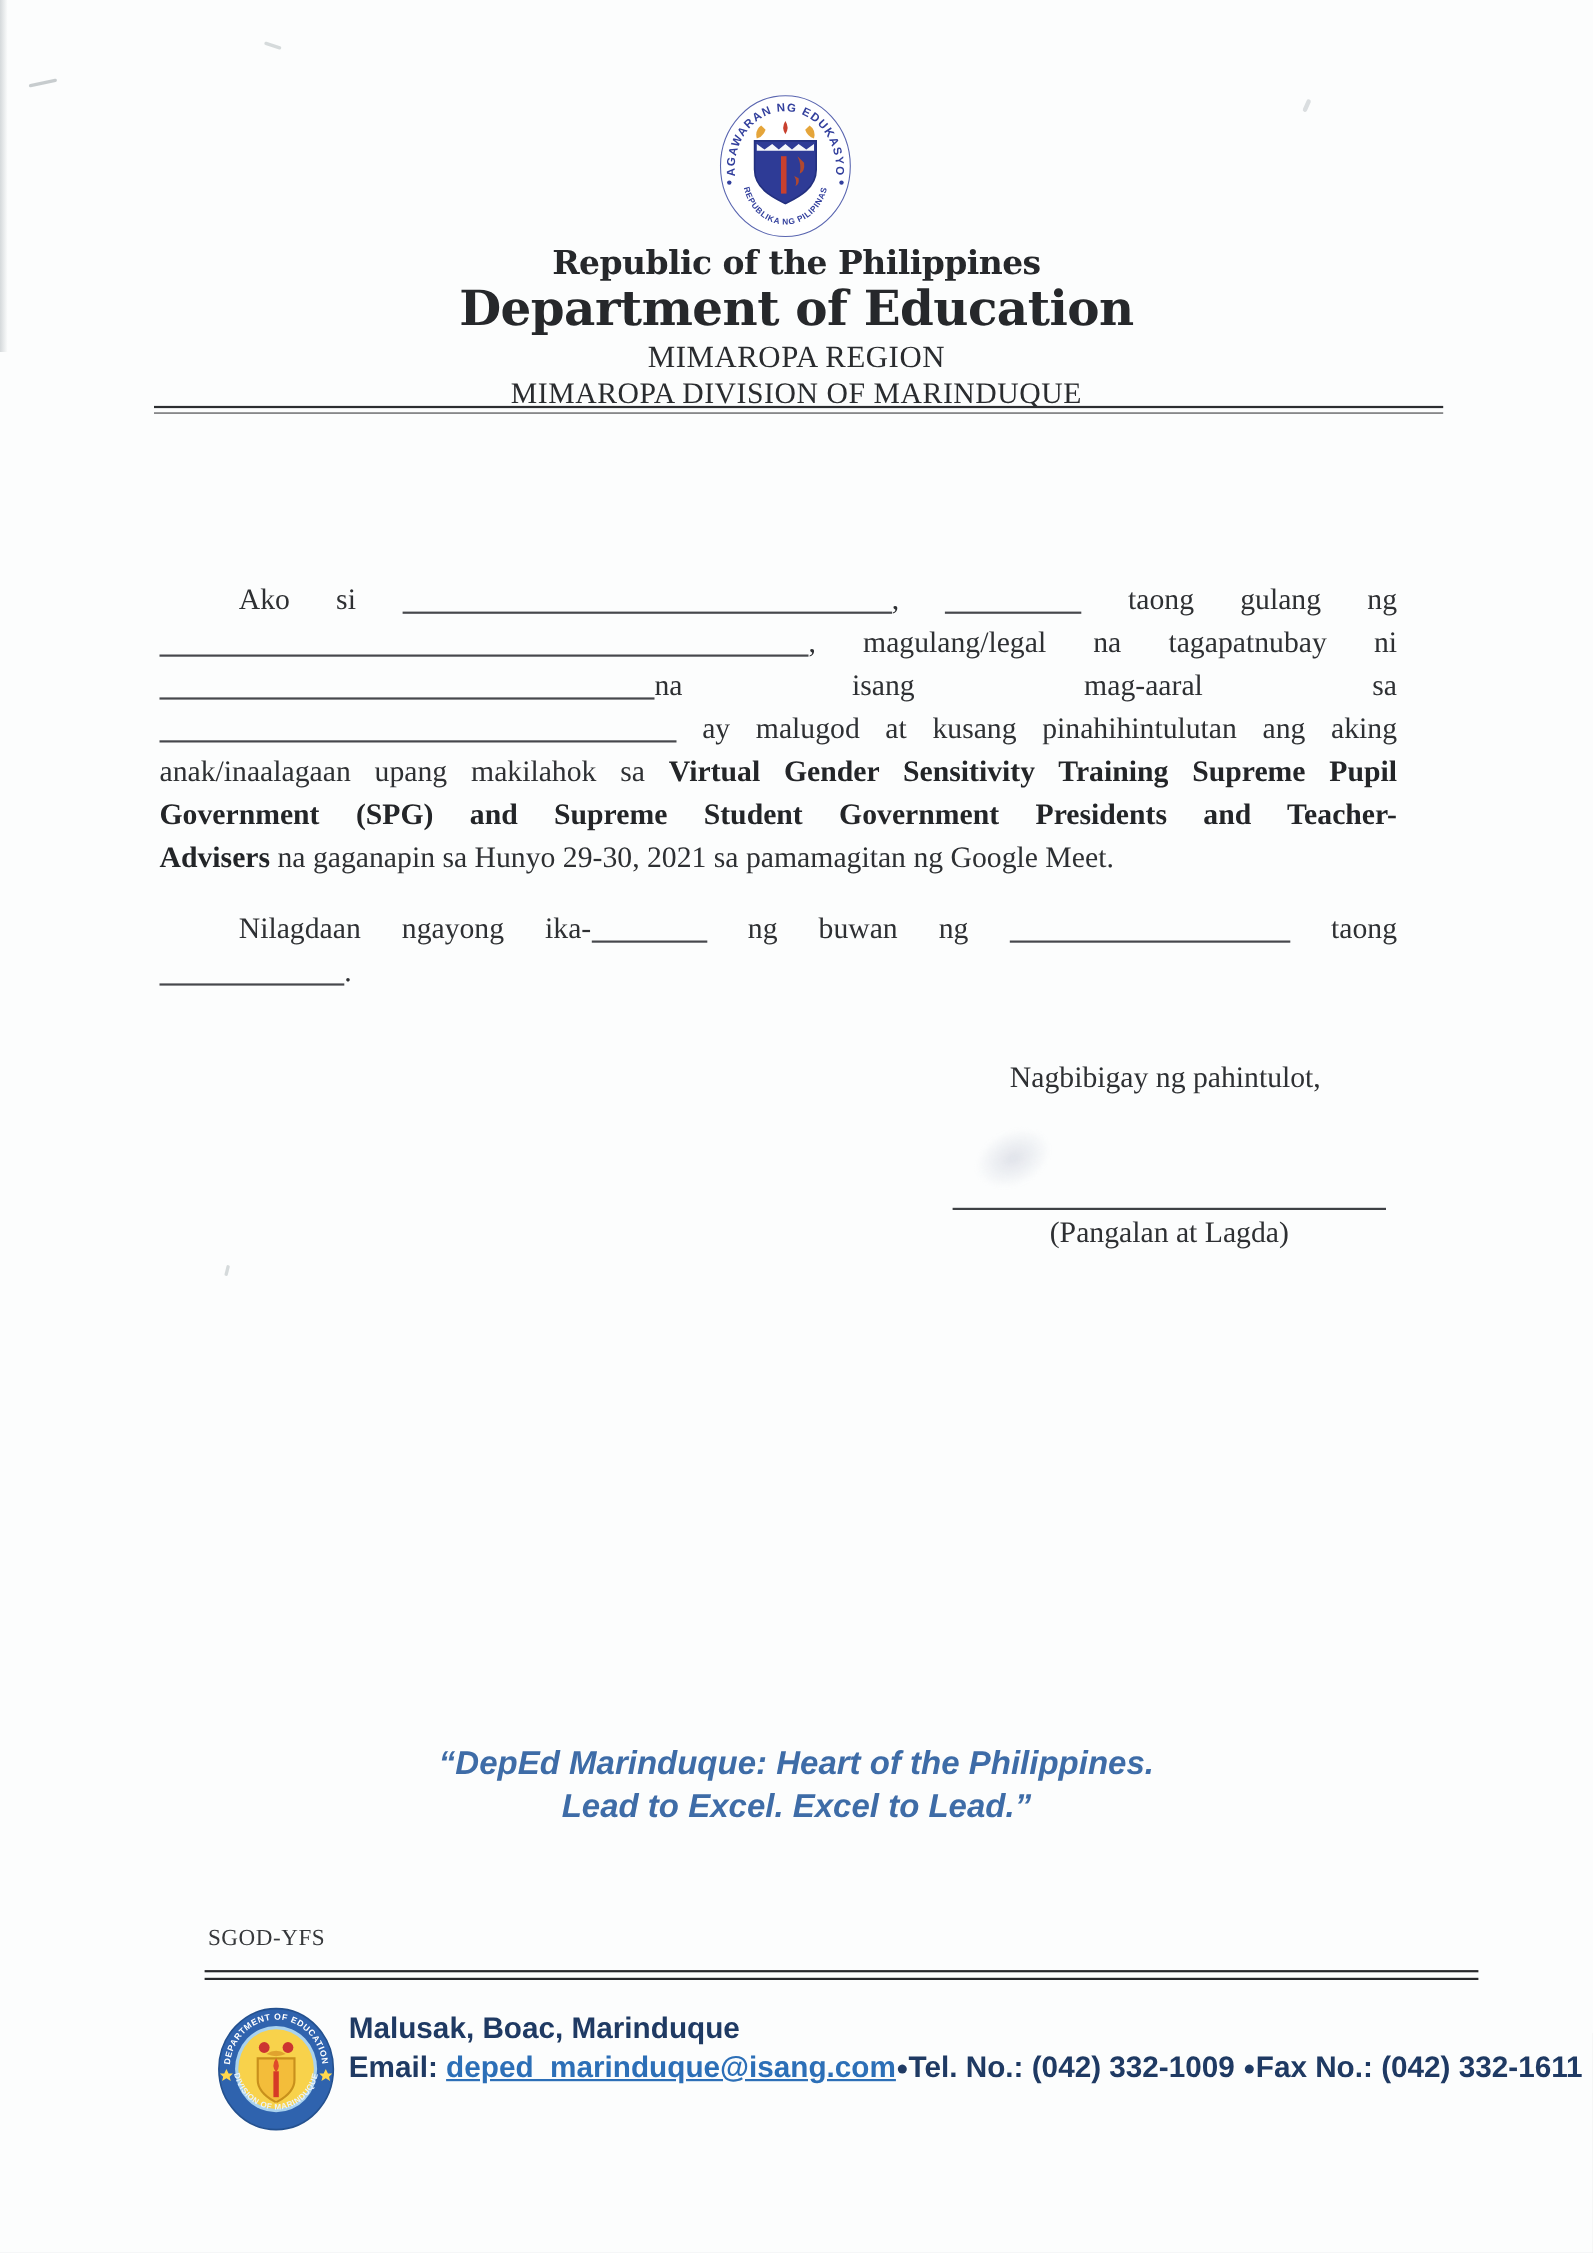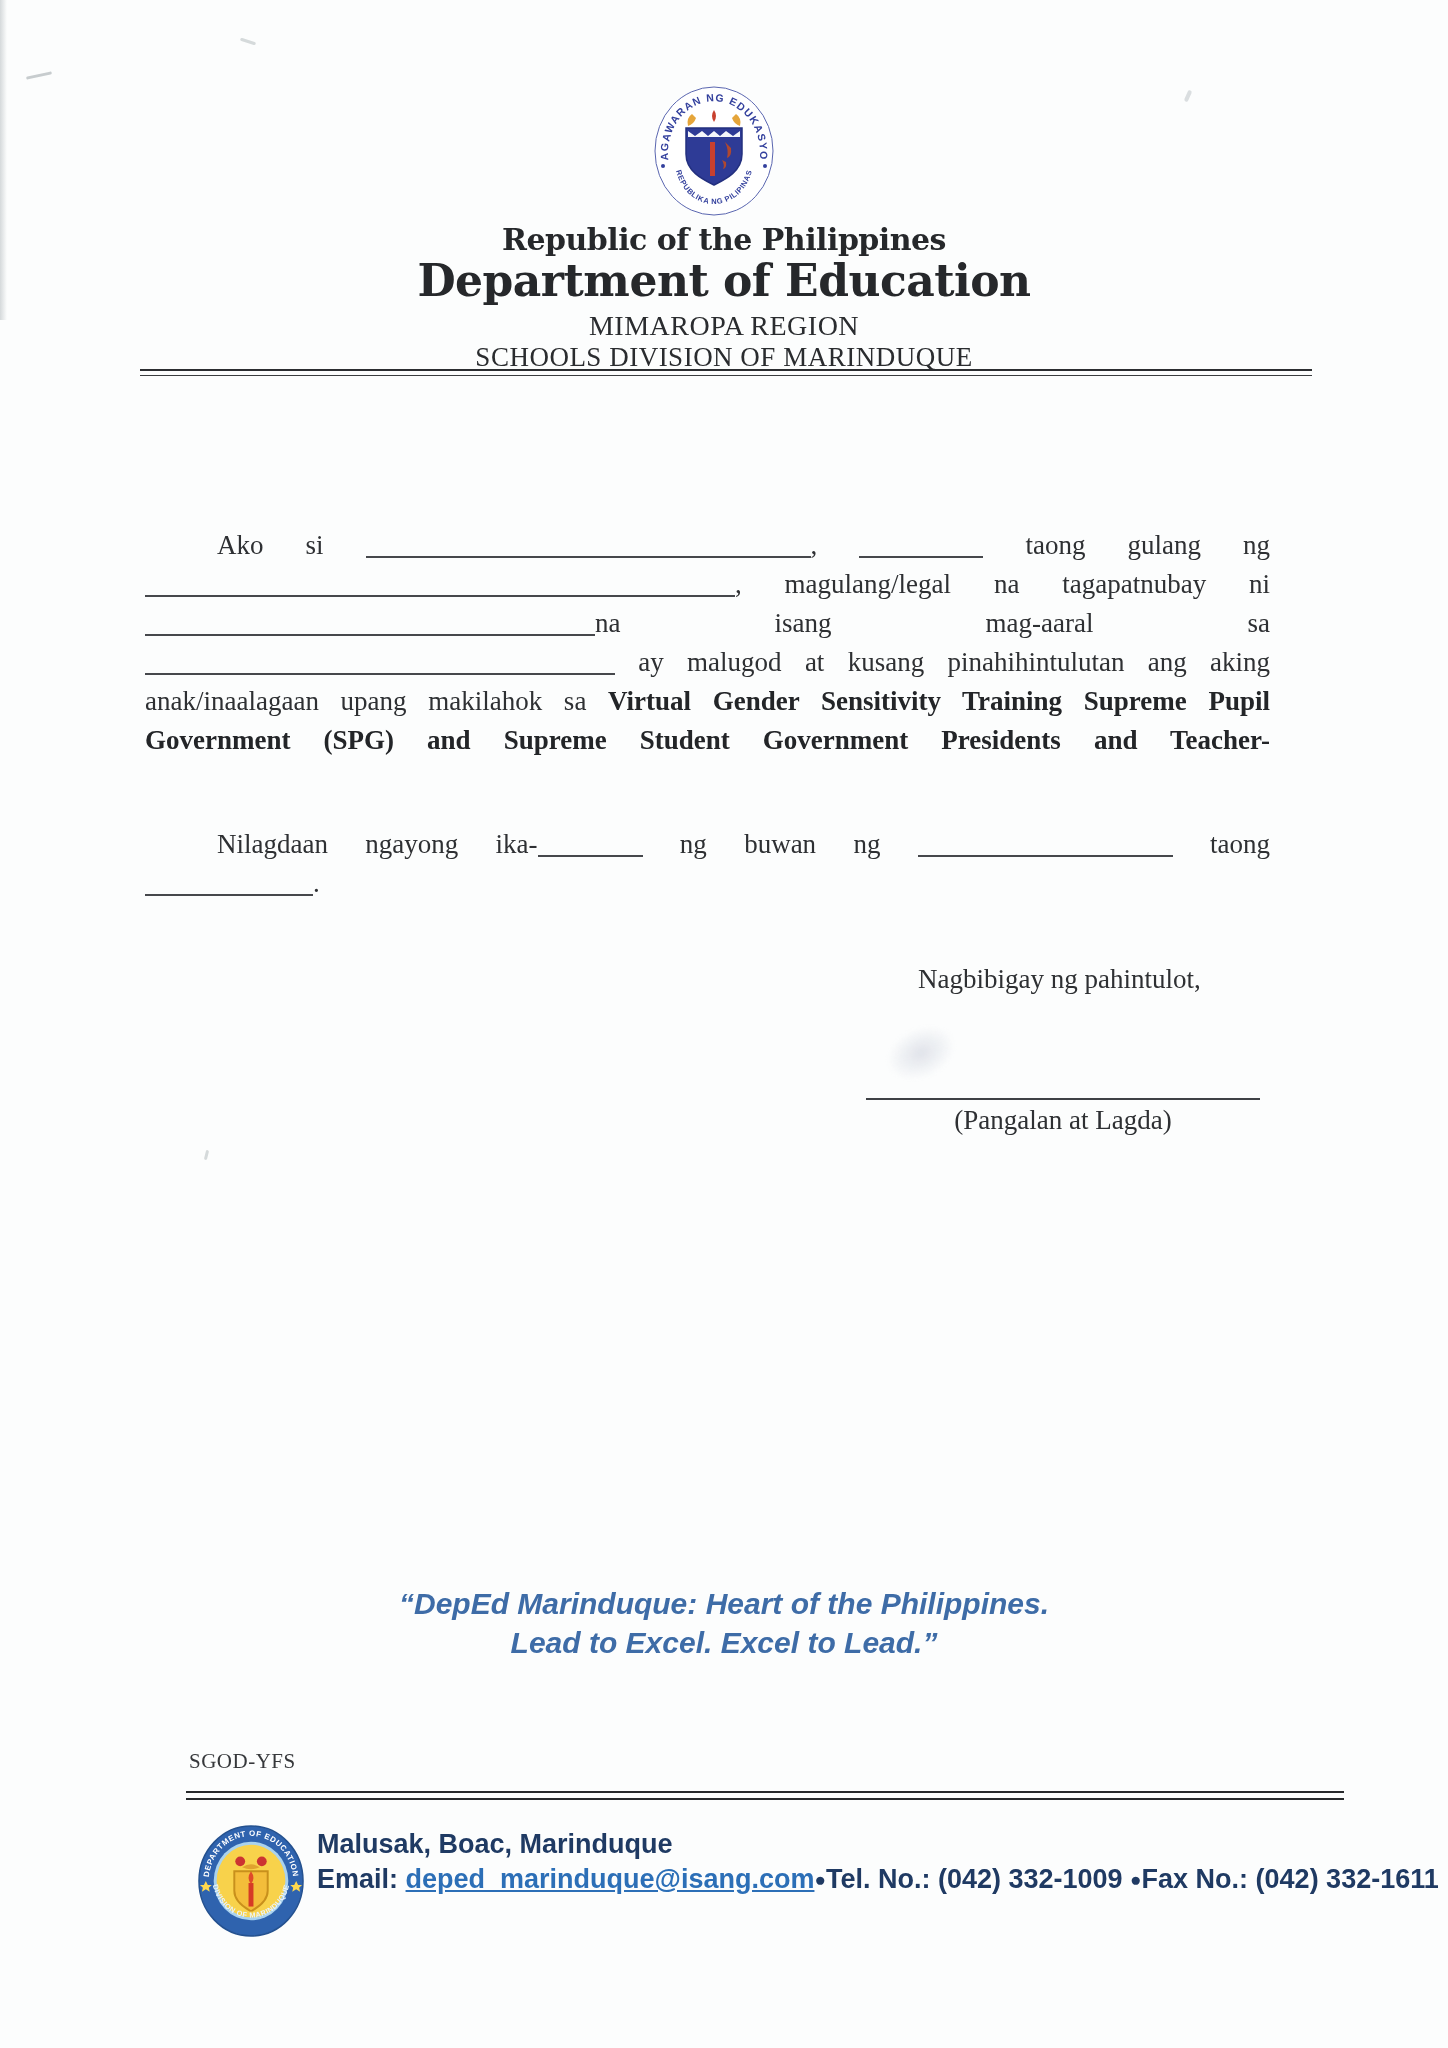--- a/index.html
+++ b/index.html
@@ -101,31 +101,32 @@
       <path d="M34,44 h56 v26 c0,18 -18,26 -28,31 c-10,-5 -28,-13 -28,-31 z" fill="#2e3b96" stroke="#23307f" stroke-width="1.5"></path>
       <path d="M36,47 l7,5 7,-5 6,5 6,-5 6,5 6,-5 7,5 7,-5 v6 h-52 z" fill="#f4f6fa"></path>
       <rect x="58" y="58" width="5" height="34" fill="#c8402e"></rect>
       <path d="M73,58 q4,8 2,16 q5,-2 4,-10 z M70,76 q3,5 1,9 q4,-1 3,-7 z" fill="#b0482f"></path>
     </svg>
   </div>
 
   <div class="abs center blackletter hdr-republic">Republic of the Philippines</div>
   <div class="abs center blackletter hdr-department">Department of Education</div>
   <div class="abs center hdr-region">MIMAROPA REGION</div>
-  <div class="abs center hdr-division">SCHOOLS DIVISION OF MARINDUQUE</div>
+  <div class="abs center hdr-division">MIMAROPA DIVISION OF MARINDUQUE</div>
   <div class="abs rule-double rule1"></div>
 
 
   <div class="abs bodyblock consent">
     <div class="jl indent"><span>Ako si</span> <span class="blank" style="width:445px"></span><span>,</span> <span class="blank" style="width:124px"></span> <span>taong gulang ng</span></div>
     <div class="jl"><span class="blank" style="width:590px"></span><span>,</span> <span>magulang/legal na tagapatnubay ni</span></div>
     <div class="jl"><span class="blank" style="width:450px"></span><span>na</span> <span>isang mag-aaral sa</span></div>
     <div class="jl"><span class="blank" style="width:470px"></span> <span>ay malugod at kusang pinahihintulutan ang aking</span></div>
     <div class="jl"><span>anak/inaalagaan upang makilahok sa</span> <span class="b">Virtual Gender Sensitivity Training Supreme Pupil</span></div>
     <div class="jl"><span class="b">Government (SPG) and Supreme Student Government Presidents and Teacher-</span></div>
+    <div class="pl"><span class="b">Advisers</span> <span>na gaganapin sa Hunyo 29-30, 2021 sa pamamagitan ng Google Meet.</span></div>
   </div>
 
   <div class="abs bodyblock signing">
     <div class="jl indent"><span>Nilagdaan ngayong ika-</span><span class="blank" style="width:105px"></span> <span>ng buwan ng</span> <span class="blank" style="width:255px"></span> <span>taong</span></div>
     <div class="pl"><span class="blank" style="width:168px"></span><span>.</span></div>
   </div>
 
   <div class="abs sig-heading">Nagbibigay ng pahintulot,</div>
   <div class="abs smudge"></div>
   <div class="abs sig-box">

